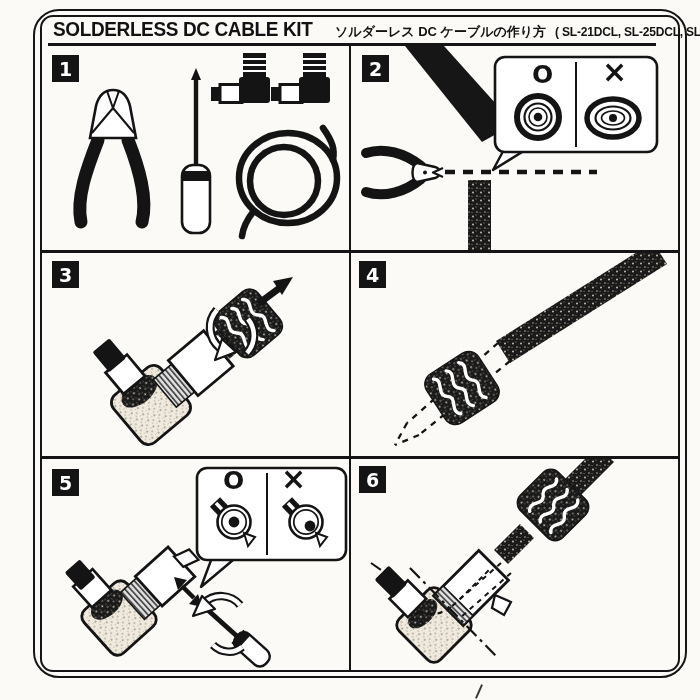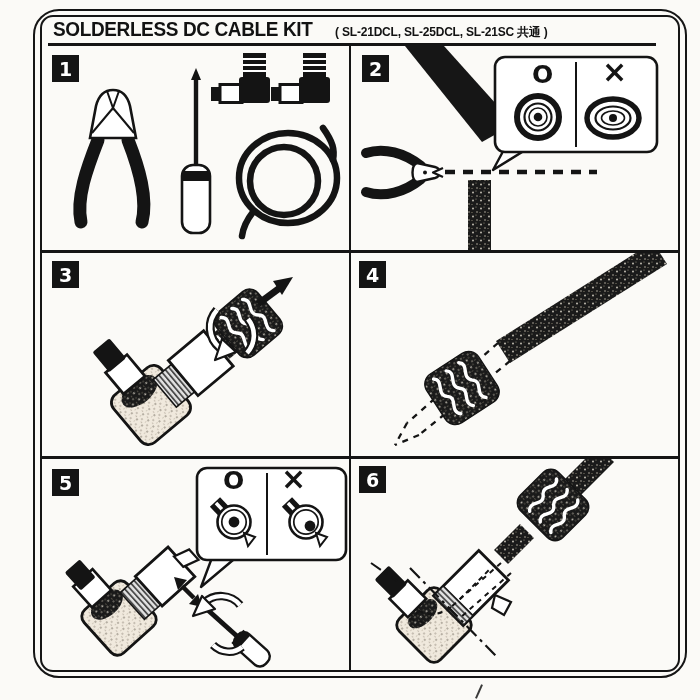--- a/index.html
+++ b/index.html
@@ -65,20 +65,21 @@
   </defs>
 </svg>
 
 <div class="sheet">
 
   <div class="frame outer"></div>
   <div class="frame inner"></div>
 
   <div class="title-bar">
     <span class="t-en">SOLDERLESS DC CABLE KIT</span>
+    <span class="t-ja">ソルダーレス DC ケーブルの作り方</span>
     <span class="t-models">( SL-21DCL, SL-25DCL, SL-21SC 共通 )</span>
   </div>
 
   <div class="rule title-underline"></div>
   <div class="rule vline"></div>
   <div class="rule hline1"></div>
   <div class="rule hline2"></div>
 
   <section class="panel" style="left:41px;top:46px;width:308px;height:204px;">
     <div class="badge" style="left:11px;top:9px;">

